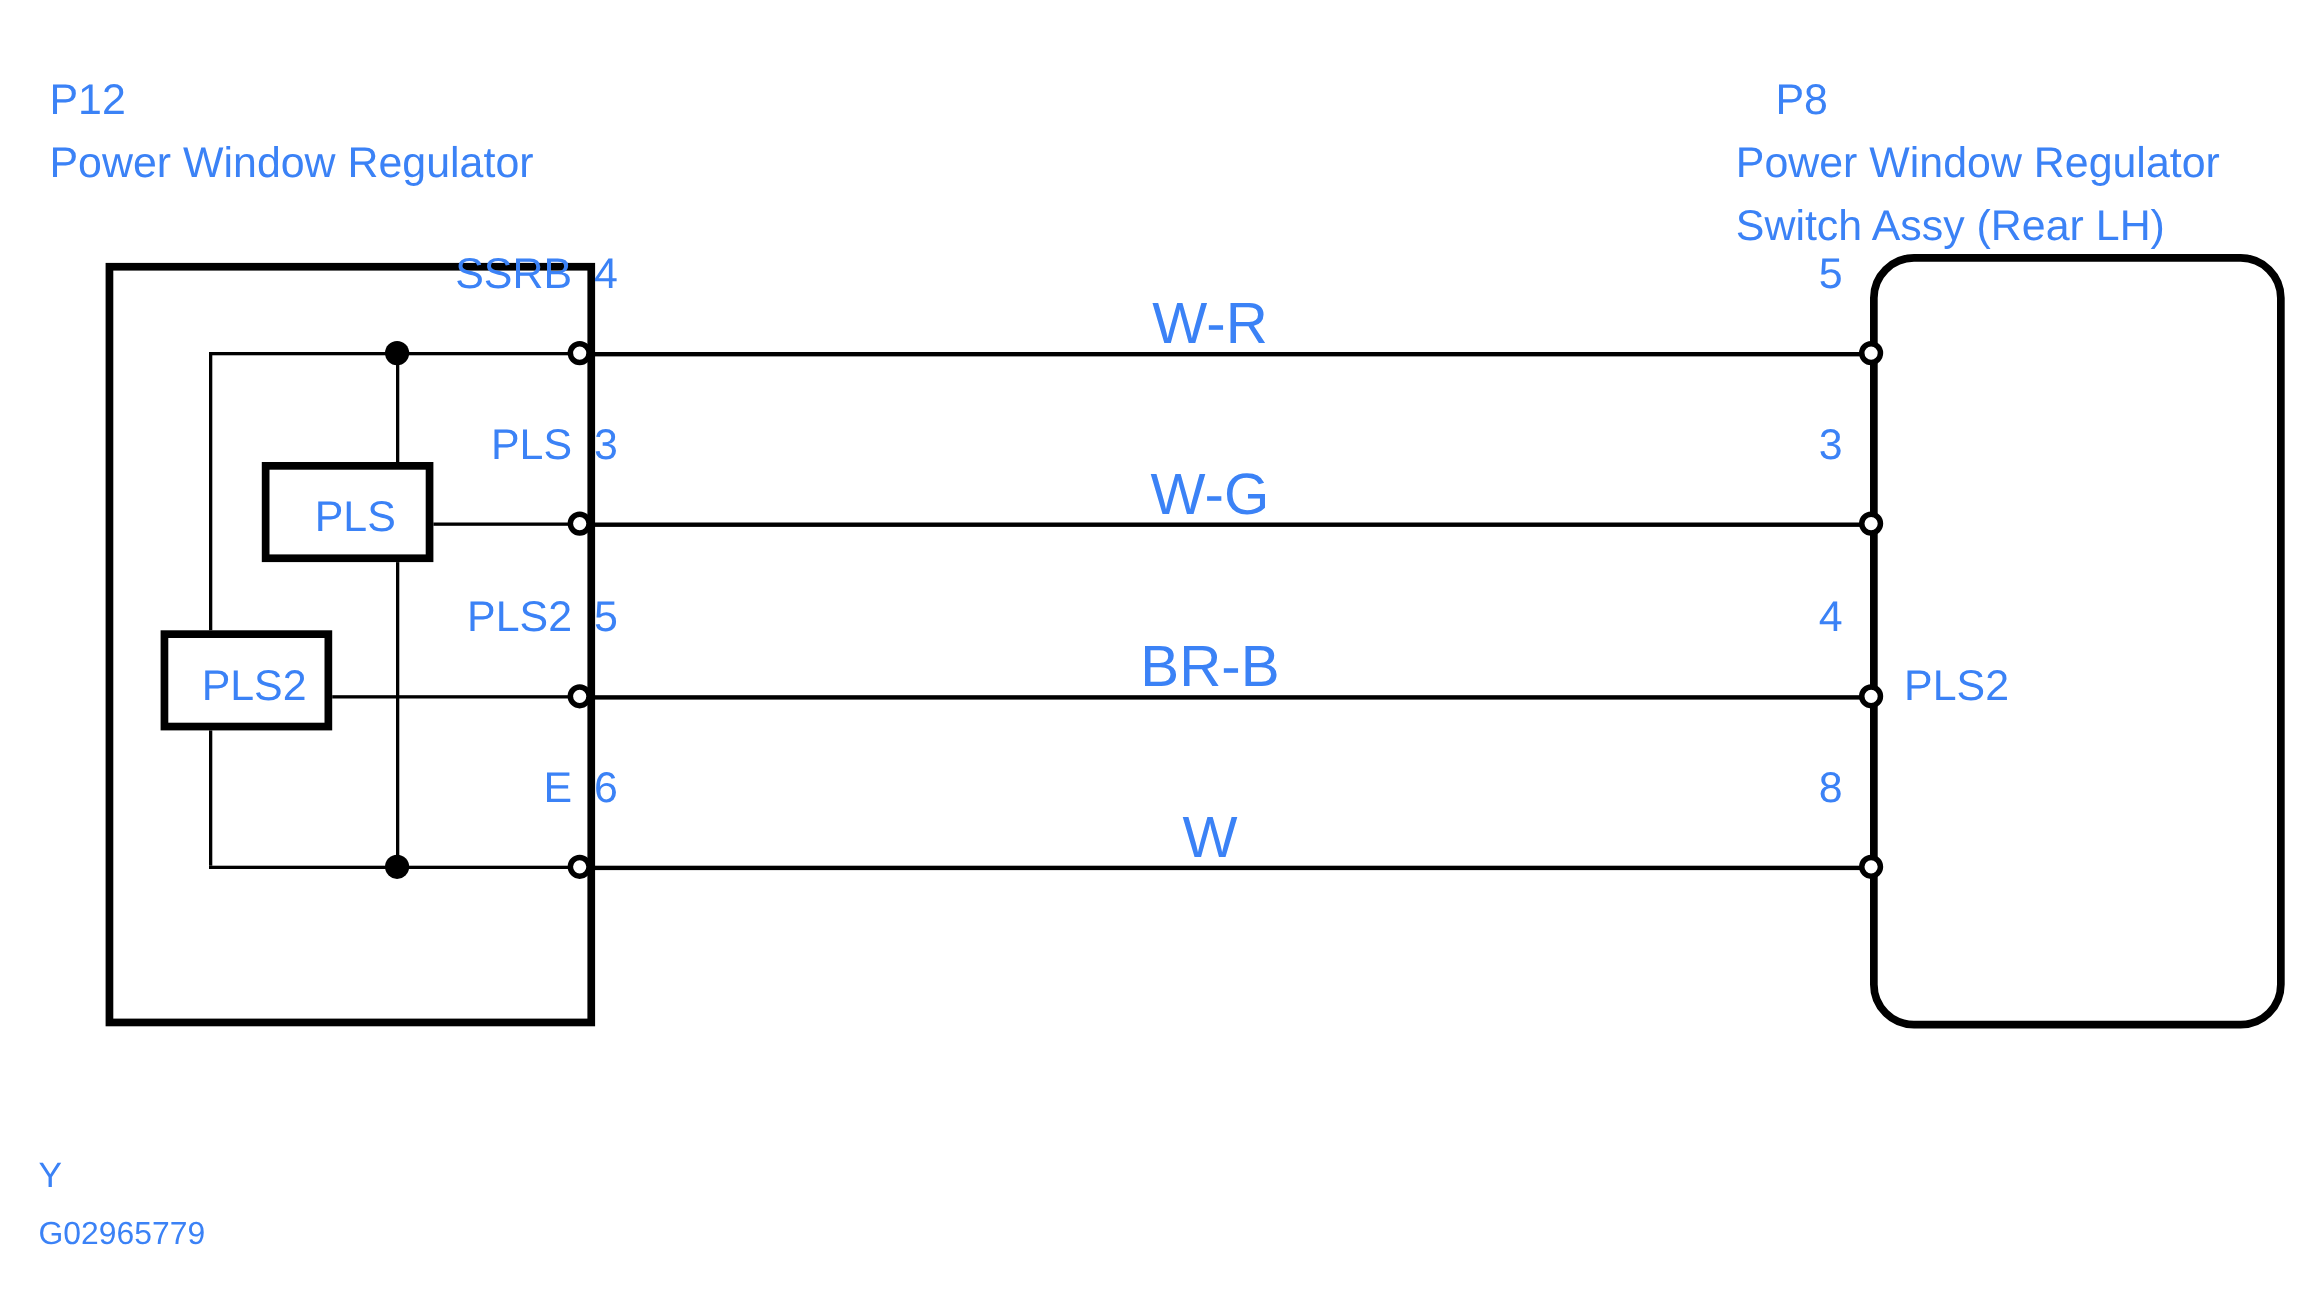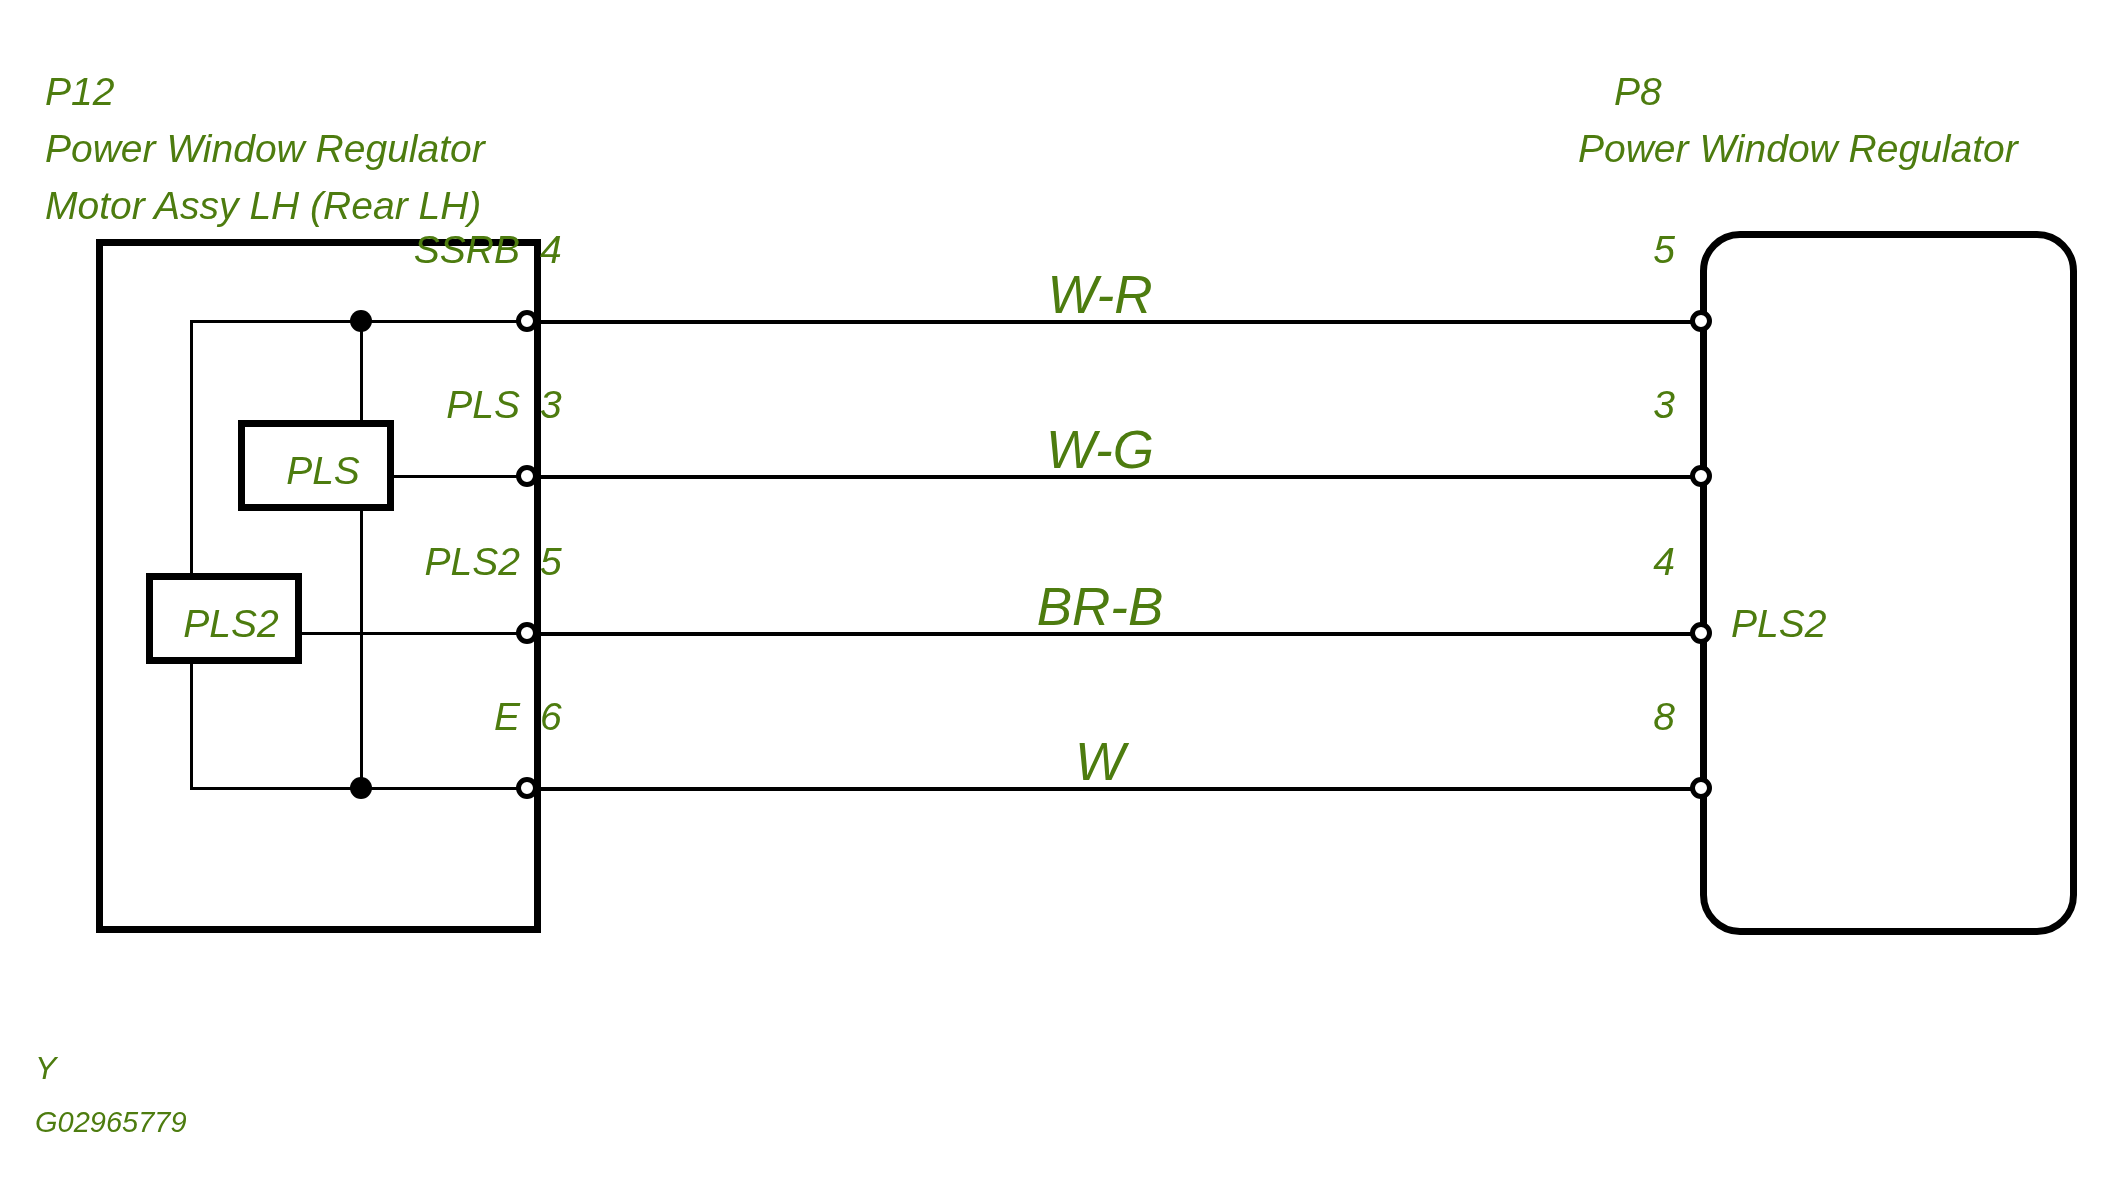--- a/index.html
+++ b/index.html
@@ -13,22 +13,21 @@
     height: 1187px;
     background: #ffffff;
     font-family: "Liberation Sans", sans-serif;
     color: #000000;
     overflow: hidden;
   }
   .txt {
     position: absolute;
     white-space: nowrap;
     line-height: 1;
-    color: #4d7c0f;
-    font-style: italic;
+    color: #3b82f6;
   }
   .hdr {
     font-size: 39px;
   }
   .term-label {
     font-size: 39px;
     text-align: right;
   }
   .pin-num {
     font-size: 39px;
@@ -102,24 +101,24 @@
     background: #000;
   }
 </style>
 </head>
 <body>
 
 <div id="stage">
 
   <div class="txt hdr" style="left:45px; top:72px;">P12</div>
   <div class="txt hdr" style="left:45px; top:129px;">Power Window Regulator</div>
-  <div class="txt hdr" style="left:45px; top:186px;">Motor Assy LH (Rear LH)</div>
 
   <div class="txt hdr" style="left:1614px; top:72px;">P8</div>
   <div class="txt hdr" style="left:1578px; top:129px;">Power Window Regulator</div>
+  <div class="txt hdr" style="left:1578px; top:186px;">Switch Assy (Rear LH)</div>
 
   <div class="conn-left" style="left:96px; top:239px; width:431px; height:680px;"></div>
 
   <div class="conn-right" style="left:1700px; top:231px; width:363px; height:690px;"></div>
 
   <div class="vline-thin" style="left:190px; top:320px; height:467px;"></div>
 
   <div class="hline-thin" style="left:190px; top:320px; width:337px;"></div>
 
   <div class="hline-thin" style="left:190px; top:787px; width:337px;"></div>

